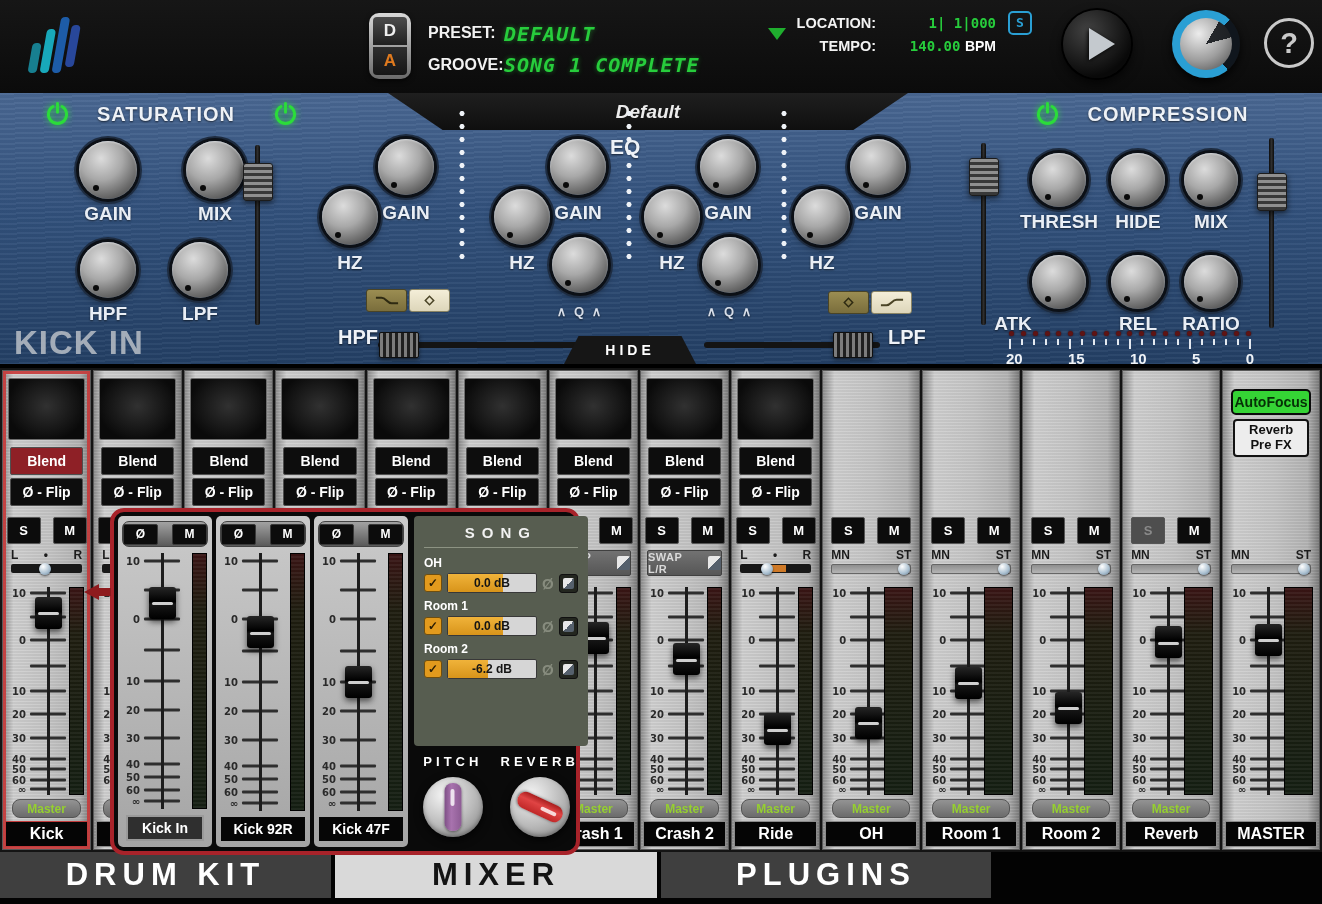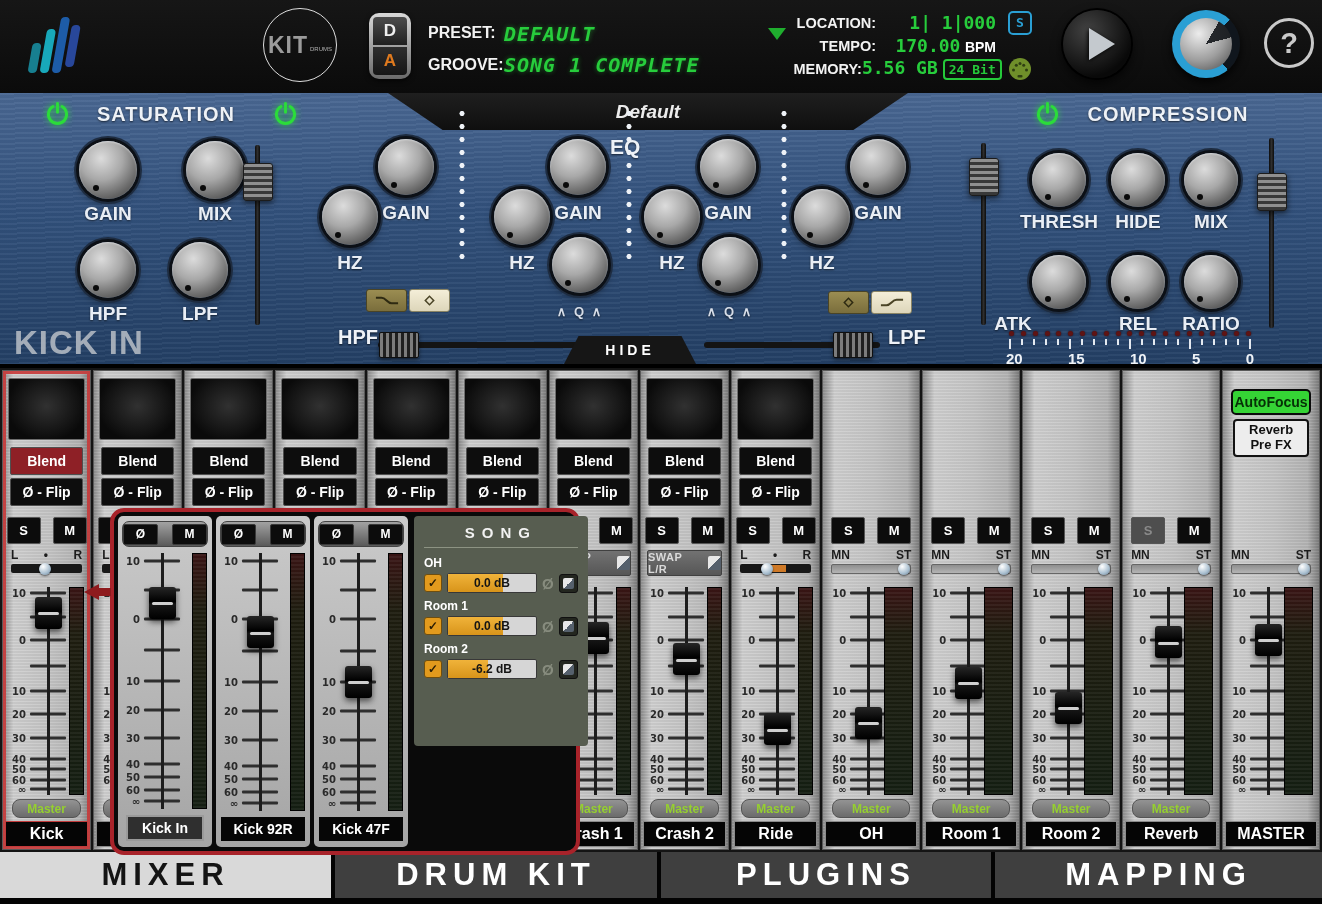--- a/index.html
+++ b/index.html
@@ -13,21 +13,21 @@
   #da{position:absolute;left:369px;top:13px;width:42px;height:66px;border-radius:10px;background:linear-gradient(180deg,#d8d8d8,#6a6a6a);padding:4px;box-sizing:border-box;display:flex;flex-direction:column;gap:2px;box-shadow:0 2px 5px rgba(0,0,0,.7)}
   .dad{flex:1;background:linear-gradient(#4c4c4c,#202020);color:#eee;font-weight:bold;font-size:17px;display:flex;align-items:center;justify-content:center;border-radius:4px 4px 0 0}
   .daa{flex:1;background:linear-gradient(#2e2e2e,#161616);color:#e07a1e;font-weight:bold;font-size:17px;display:flex;align-items:center;justify-content:center;border-radius:0 0 4px 4px}
   .plabel{position:absolute;color:#f2f2f2;font-weight:bold;font-size:16px}
   .lcdval{position:absolute;font-family:"DejaVu Sans Mono",monospace;font-style:italic;font-weight:bold;font-size:20px;color:#27cd3c;text-shadow:0 0 5px rgba(40,220,60,.45);letter-spacing:1px}
   #dd-tri{position:absolute;left:768px;top:28px;width:0;height:0;border-left:9px solid transparent;border-right:9px solid transparent;border-top:12px solid #1fae2e}
   #info{position:absolute;left:788px;top:11px;width:244px}
   .irow{display:flex;align-items:center;height:23px}
   .ilabel{width:88px;text-align:right;color:#f2f2f2;font-weight:bold;font-size:14.5px}
   .ival{flex:1;text-align:right;white-space:nowrap}
-  .lcd{font-family:"DejaVu Sans Mono",monospace;font-weight:bold;color:#27cd3c;font-size:18px}
+  .lcd{font-family:"DejaVu Sans Mono",monospace;font-weight:bold;color:#27cd3c;font-size:14px}
   .unit{color:#fff;font-weight:bold;font-size:14px}
   .ibadge{width:36px;display:flex;justify-content:flex-end;align-items:center}
   .sbadge{width:20px;height:20px;border:2px solid #2a9fd4;border-radius:5px;color:#2a9fd4;font-size:13px;font-weight:bold;display:inline-flex;align-items:center;justify-content:center;font-family:"DejaVu Sans Mono",monospace}
   .bitbox{border:2px solid #25c93a;border-radius:4px;padding:0 4px;color:#25c93a;font-size:13px;height:17px;display:inline-flex;align-items:center;margin-left:5px}
   #play{position:absolute;left:1063px;top:10px;width:68px;height:68px;border-radius:50%;background:radial-gradient(circle at 36% 30%,#424242,#090909 72%);box-shadow:0 0 0 2px #000,0 5px 12px rgba(0,0,0,.8);display:flex;align-items:center;justify-content:center}
   .ptri{width:0;height:0;border-top:16px solid transparent;border-bottom:16px solid transparent;border-left:26px solid #c4c9ce;margin-left:9px;filter:drop-shadow(-1px 1px 2px #000)}
   #mknob{position:absolute;left:1172px;top:10px;width:68px;height:68px;border-radius:50%;background:conic-gradient(from 140deg,#2a9fd4 0 265deg,#10161d 265deg 360deg);box-shadow:0 4px 10px rgba(0,0,0,.85);display:flex;align-items:center;justify-content:center}
   #mknob-inner{width:52px;height:52px;border-radius:50%;background:conic-gradient(from 30deg,rgba(14,17,21,.88) 0 45deg,rgba(0,0,0,0) 45deg 360deg),radial-gradient(circle at 36% 30%,#ececec,#9d9d9d 55%,#565656 92%)}
   #help{position:absolute;left:1264px;top:18px;width:50px;height:50px;border-radius:50%;border:3px solid #c9c9c9;color:#c9c9c9;font-size:29px;font-weight:bold;display:flex;align-items:center;justify-content:center;box-sizing:border-box}
   
@@ -140,60 +140,41 @@
 
 <div id="header">
   <svg width="70" height="66" viewBox="0 0 70 66" style="position:absolute;left:20px;top:13px">
     <g transform="skewX(-10)">
       <rect x="18" y="30" width="9" height="30" rx="4" fill="#177f90"></rect>
       <rect x="30" y="16" width="9" height="44" rx="4" fill="#18a8ba"></rect>
       <rect x="42" y="4" width="9" height="56" rx="4" fill="#1d5ca8"></rect>
       <rect x="54" y="12" width="9" height="42" rx="4" fill="#28479a"></rect>
     </g>
   </svg>
-  <div id="drum-badge">
-    <span class="bk">KIT</span>
-    <span class="bs">DRUMS</span>
-  </div>
   <div id="da">
     <span class="dad">D</span>
     <span class="daa">A</span>
   </div>
   <div class="plabel" style="left:428px;top:24px">PRESET:</div>
   <div class="lcdval" style="left:504px;top:22px">DEFAULT</div>
   <div class="plabel" style="left:428px;top:56px">GROOVE:</div>
   <div class="lcdval" style="left:504px;top:53px">SONG 1 COMPLETE</div>
   <div id="dd-tri"></div>
   <div id="info">
     <div class="irow">
       <span class="ilabel">LOCATION:</span>
       <span class="ival lcd">1| 1|000</span>
       <span class="ibadge">
           <span class="sbadge">S</span>
         </span>
     </div>
     <div class="irow">
       <span class="ilabel">TEMPO:</span>
-      <span class="ival"><span class="lcd">170.00</span> <span class="unit">BPM</span></span>
+      <span class="ival"><span class="lcd">140.00</span> <span class="unit">BPM</span></span>
       <span class="ibadge"></span>
-    </div>
-    <div class="irow">
-      <span class="ilabel">MEMORY:</span>
-      <span class="ival"><span class="lcd">5.56 GB</span><span class="bitbox lcd">24 Bit</span></span>
-      <span class="ibadge">
-        <svg width="24" height="24" viewBox="0 0 24 24">
-          <circle cx="12" cy="12" r="11" fill="#6f8f2a"></circle>
-          <circle cx="5.5" cy="13" r="1.5" fill="#2f3f12"></circle>
-            <circle cx="8.3" cy="8.2" r="1.5" fill="#2f3f12"></circle>
-          <circle cx="12" cy="6.5" r="1.5" fill="#2f3f12"></circle>
-            <circle cx="15.7" cy="8.2" r="1.5" fill="#2f3f12"></circle>
-          <circle cx="18.5" cy="13" r="1.5" fill="#2f3f12"></circle>
-            <rect x="9.5" y="18" width="5" height="2.4" rx="1" fill="#2f3f12"></rect>
-        </svg>
-      </span>
     </div>
   </div>
   <div id="play">
       <span class="ptri"></span>
     </div>
   <div id="mknob">
       <div id="mknob-inner"></div>
     </div>
   <div id="help">?</div>
 </div>
@@ -1572,25 +1553,38 @@
                 <div class="bval">-6.2 dB</div>
               </div>
               <span class="bphase">Ø</span>
               <div class="broute">
                 <span class="route-ic"></span>
               </div>
             </div>
           </div>
         </div>
     </div>
+    <div class="popup-knobs">
+      <div class="pk-col">
+        <div class="pk-label">PITCH</div>
+        <div class="pknob">
+            <div class="pointer purple"></div>
+          </div>
+      </div>
+      <div class="pk-col">
+        <div class="pk-label">REVERB</div>
+        <div class="pknob">
+            <div class="pointer red" style="--rot:115deg"></div>
+          </div>
+      </div>
+    </div>
   </div>
 </div>
 <div id="sel-arrow">
     <span class="tri"></span>
     <span class="bar"></span>
   </div>
 
 <div id="tabs">
+    <div class="tab">DRUM KIT</div>
     <div class="tab active">MIXER</div>
-    <div class="tab">DRUM KIT</div>
     <div class="tab">PLUGINS</div>
-    <div class="tab">MAPPING</div>
   </div>
 
 </body></html>

